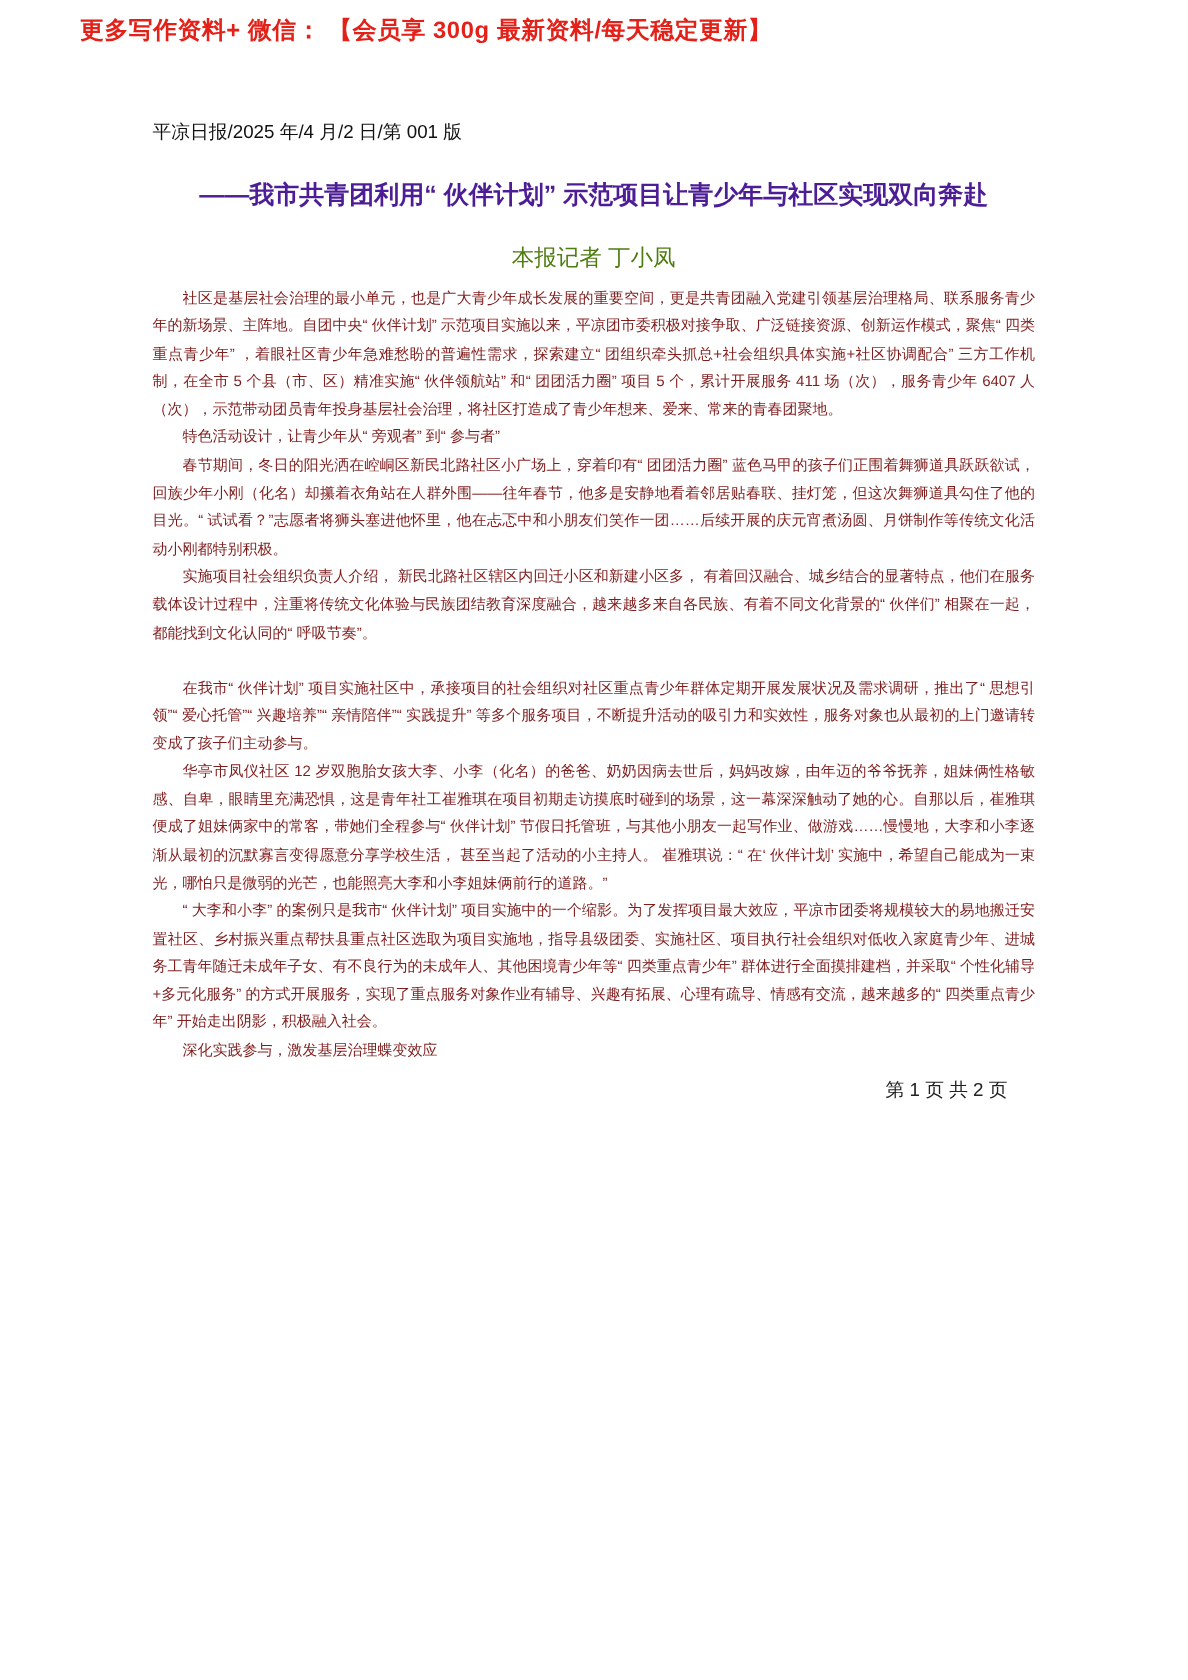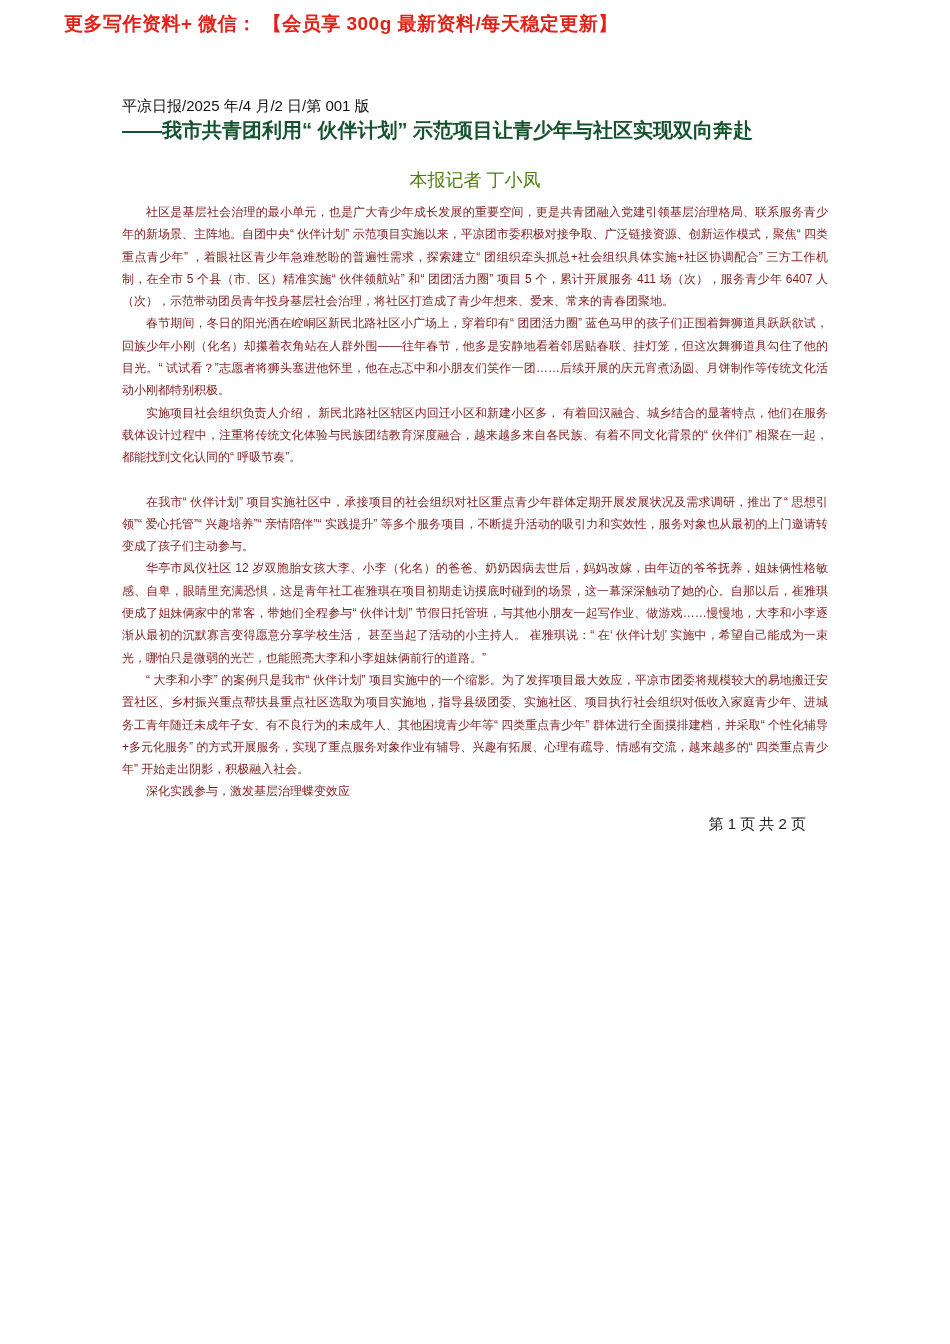--- a/index.html
+++ b/index.html
@@ -36,25 +36,26 @@
   }
   .title {
     margin-top: 26px;
     text-align: center;
     font-size: 26px;
     font-weight: bold;
     line-height: 34px;
     color: #000000;
   }
   .subtitle {
-    text-align: left;
+    margin-top: 26px;
+    text-align: center;
     font-size: 20px;
     font-weight: bold;
     line-height: 28px;
-    color: #14532d;
+    color: #4c1d95;
   }
   .byline {
     margin-top: 24px;
     text-align: center;
     font-size: 18px;
     line-height: 24px;
     color: #4d7c0f;
   }
   .article {
     margin-top: 9px;
@@ -113,20 +114,21 @@
   <div class="content">
     <div class="source-line">平凉日报/2025 年/4 月/2 日/第 001 版</div>
 
 
     <div class="subtitle">——我市共青团利用“ 伙伴计划” 示范项目让青少年与社区实现双向奔赴</div>
 
     <div class="byline">本报记者  丁小凤</div>
 
     <div class="article">
         <div class="para">社区是基层社会治理的最小单元，也是广大青少年成长发展的重要空间，更是共青团融入党建引领基层治理格局、联系服务青少年的新场景、主阵地。自团中央“ 伙伴计划” 示范项目实施以来，平凉团市委积极对接争取、广泛链接资源、创新运作模式，聚焦“ 四类重点青少年” ，着眼社区青少年急难愁盼的普遍性需求，探索建立“ 团组织牵头抓总+社会组织具体实施+社区协调配合” 三方工作机制，在全市 5 个县（市、区）精准实施“ 伙伴领航站” 和“ 团团活力圈” 项目 5 个，累计开展服务 411 场（次），服务青少年 6407 人（次），示范带动团员青年投身基层社会治理，将社区打造成了青少年想来、爱来、常来的青春团聚地。</div>
+        <div class="subhead">特色活动设计，让青少年从“ 旁观者” 到“ 参与者”</div>
         <div class="para">春节期间，冬日的阳光洒在崆峒区新民北路社区小广场上，穿着印有“ 团团活力圈” 蓝色马甲的孩子们正围着舞狮道具跃跃欲试，回族少年小刚（化名）却攥着衣角站在人群外围——往年春节，他多是安静地看着邻居贴春联、挂灯笼，但这次舞狮道具勾住了他的目光。“ 试试看？”志愿者将狮头塞进他怀里，他在忐忑中和小朋友们笑作一团……后续开展的庆元宵煮汤圆、月饼制作等传统文化活动小刚都特别积极。</div>
         <div class="para">实施项目社会组织负责人介绍， 新民北路社区辖区内回迁小区和新建小区多， 有着回汉融合、城乡结合的显著特点，他们在服务载体设计过程中，注重将传统文化体验与民族团结教育深度融合，越来越多来自各民族、有着不同文化背景的“ 伙伴们” 相聚在一起，都能找到文化认同的“ 呼吸节奏”。</div>
         <div class="spacer"></div>
         <div class="para">在我市“ 伙伴计划” 项目实施社区中，承接项目的社会组织对社区重点青少年群体定期开展发展状况及需求调研，推出了“ 思想引领”“ 爱心托管”“ 兴趣培养”“ 亲情陪伴”“ 实践提升” 等多个服务项目，不断提升活动的吸引力和实效性，服务对象也从最初的上门邀请转变成了孩子们主动参与。</div>
         <div class="para">华亭市凤仪社区 12 岁双胞胎女孩大李、小李（化名）的爸爸、奶奶因病去世后，妈妈改嫁，由年迈的爷爷抚养，姐妹俩性格敏感、自卑，眼睛里充满恐惧，这是青年社工崔雅琪在项目初期走访摸底时碰到的场景，这一幕深深触动了她的心。自那以后，崔雅琪便成了姐妹俩家中的常客，带她们全程参与“ 伙伴计划” 节假日托管班，与其他小朋友一起写作业、做游戏……慢慢地，大李和小李逐渐从最初的沉默寡言变得愿意分享学校生活， 甚至当起了活动的小主持人。 崔雅琪说：“ 在‘ 伙伴计划’ 实施中，希望自己能成为一束光，哪怕只是微弱的光芒，也能照亮大李和小李姐妹俩前行的道路。”</div>
         <div class="para">“ 大李和小李” 的案例只是我市“ 伙伴计划” 项目实施中的一个缩影。为了发挥项目最大效应，平凉市团委将规模较大的易地搬迁安置社区、乡村振兴重点帮扶县重点社区选取为项目实施地，指导县级团委、实施社区、项目执行社会组织对低收入家庭青少年、进城务工青年随迁未成年子女、有不良行为的未成年人、其他困境青少年等“ 四类重点青少年” 群体进行全面摸排建档，并采取“ 个性化辅导+多元化服务” 的方式开展服务，实现了重点服务对象作业有辅导、兴趣有拓展、心理有疏导、情感有交流，越来越多的“ 四类重点青少年” 开始走出阴影，积极融入社会。</div>
         <div class="subhead">深化实践参与，激发基层治理蝶变效应</div>
       </div>
 
     <div class="page-indicator">第 1 页 共 2 页</div>

